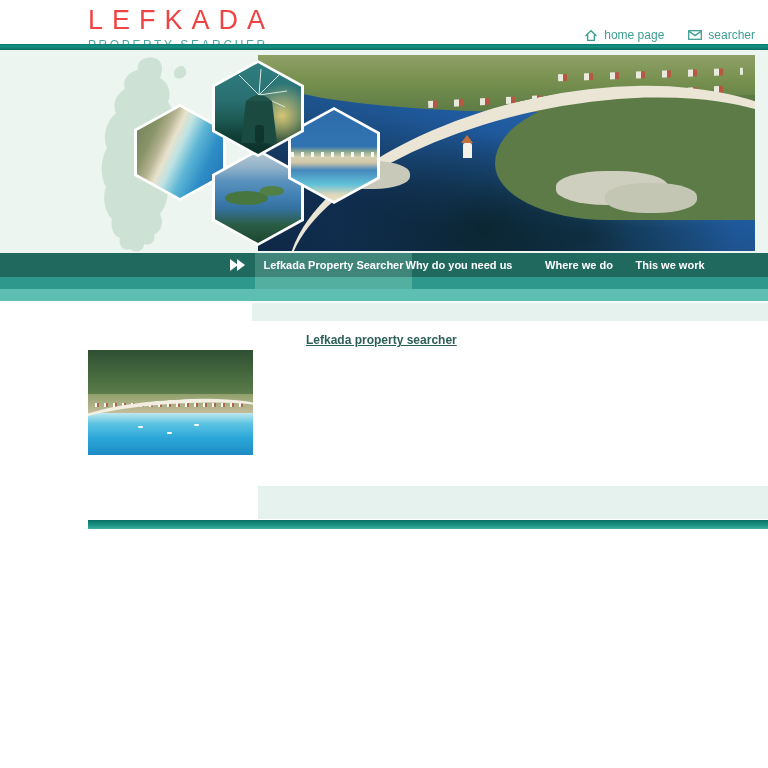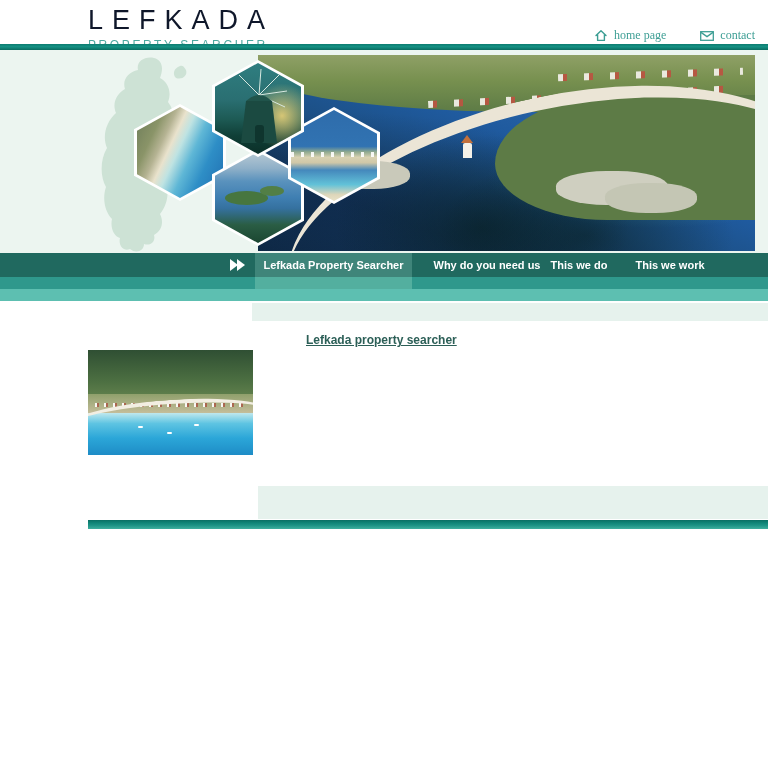--- a/index.html
+++ b/index.html
@@ -1,23 +1,23 @@
 <!DOCTYPE html>
 <html><head>
 <meta charset="utf-8">
 <style>
   html,body{margin:0;padding:0;background:#fff;}
   #page{position:relative;width:768px;height:768px;background:#ffffff;overflow:hidden;
         font-family:"Liberation Sans",sans-serif;}
 
   
   .logo{position:absolute;left:88px;top:6px;}
-  .logo-title{font-size:27px;letter-spacing:9px;color:#0f172a;font-weight:400;line-height:28px;}
+  .logo-title{font-size:27px;letter-spacing:9px;color:#ef4444;font-weight:400;line-height:28px;}
   .logo-subtitle{font-size:12px;letter-spacing:2.6px;color:#4fa8a0;margin-top:4px;}
-  .top-links{position:absolute;right:13px;top:28px;display:flex;gap:34px;align-items:center;font-family:Liberation Serif, serif;}
+  .top-links{position:absolute;right:13px;top:28px;display:flex;gap:24px;align-items:center;}
   .top-link{display:flex;align-items:center;gap:6px;color:#3d9e94;font-size:12px;cursor:pointer;text-decoration:none;}
   .top-link svg{display:block;}
   .header-bar{position:absolute;left:0;top:44px;width:768px;height:6px;
               background:linear-gradient(180deg,#0d7c70 0%,#159184 45%,#0a6c60 100%);}
 
   
   .hero{position:absolute;left:0;top:50px;width:768px;height:203px;background:#ecf5f0;overflow:hidden;}
   .map-svg{position:absolute;left:92px;top:6px;}
   .main-photo{position:absolute;left:258px;top:5px;width:497px;height:196px;overflow:hidden;
     background:
@@ -74,21 +74,21 @@
   .active-col-nav{position:absolute;left:255px;top:0;width:157px;height:24px;background:#3f857a;}
   .stripe1{position:absolute;left:0;top:24px;width:100%;height:12px;background:#2f988c;}
   .active-col-stripe{position:absolute;left:255px;top:24px;width:157px;height:12px;background:#53af9f;}
   .stripe2{position:absolute;left:0;top:36px;width:100%;height:12px;background:#5dbfb1;}
   .arrows{position:absolute;left:230px;top:6px;display:flex;z-index:3;}
   .arrows i{width:0;height:0;border-top:6px solid transparent;border-bottom:6px solid transparent;
             border-left:8px solid #ffffff;margin-right:-1px;}
   .nav-item{position:absolute;top:0;height:24px;line-height:24px;text-align:center;color:#ffffff;
             font-size:11px;font-weight:bold;z-index:2;cursor:pointer;white-space:nowrap;}
   #ni0{left:255px;width:157px;}
-  #ni1{left:424px;width:126px;}
+  #ni1{left:396px;width:126px;}
   #ni2{left:538px;width:82px;}
   #ni3{left:620px;width:100px;}
 
   
   .band{position:absolute;background:#e6f2ed;}
   .band-top{left:252px;top:303px;width:516px;height:18px;}
   .band-bottom{left:258px;top:486px;width:510px;height:33px;}
   .thumb{position:absolute;left:88px;top:350px;width:165px;height:105px;overflow:hidden;}
   .t-mount{position:absolute;left:0;top:0;width:100%;height:55%;
       background:linear-gradient(180deg,#2f4f33 0%,#4d7042 55%,#6f8c55 100%);}
@@ -130,21 +130,21 @@
       </span>
       <span>home page</span>
     </a>
     <a class="top-link">
       <span class="icon">
         <svg width="14" height="10" viewBox="0 0 14 10">
             <rect x="0.7" y="0.7" width="12.6" height="8.6" fill="none" stroke="#3d9e94" stroke-width="1.3"></rect>
             <path d="M1,1.4 L7,5.6 L13,1.4" fill="none" stroke="#3d9e94" stroke-width="1.3"></path>
           </svg>
       </span>
-      <span>contact</span>
+      <span>searcher</span>
     </a>
   </div>
 
   <div class="header-bar"></div>
 
   <div class="hero">
 
     <svg class="map-svg" width="112" height="196" viewBox="0 0 112 196">
       <path fill="#cde2d5" d="M62,2 C52,0 44,6 46,14 C36,16 30,24 33,33 C24,38 20,48 24,57
         C14,66 10,80 15,92 C8,104 8,120 14,131 C10,143 13,156 20,163 C18,172 22,180 28,182
@@ -207,21 +207,21 @@
     <div class="active-col-nav"></div>
     <div class="stripe1"></div>
     <div class="active-col-stripe"></div>
     <div class="stripe2"></div>
     <div class="arrows">
         <i></i>
         <i></i>
       </div>
     <div id="ni0" class="nav-item">Lefkada Property Searcher</div>
     <div id="ni1" class="nav-item">Why do you need us</div>
-    <div id="ni2" class="nav-item">This we do</div>
+    <div id="ni2" class="nav-item">Where we do</div>
     <div id="ni3" class="nav-item">This we work</div>
   </div>
 
   <div class="band band-top"></div>
 
   <div class="thumb">
     <div class="t-mount"></div>
     <div class="t-village"></div>
     <div class="t-dots"></div>
     <div class="t-water"></div>

